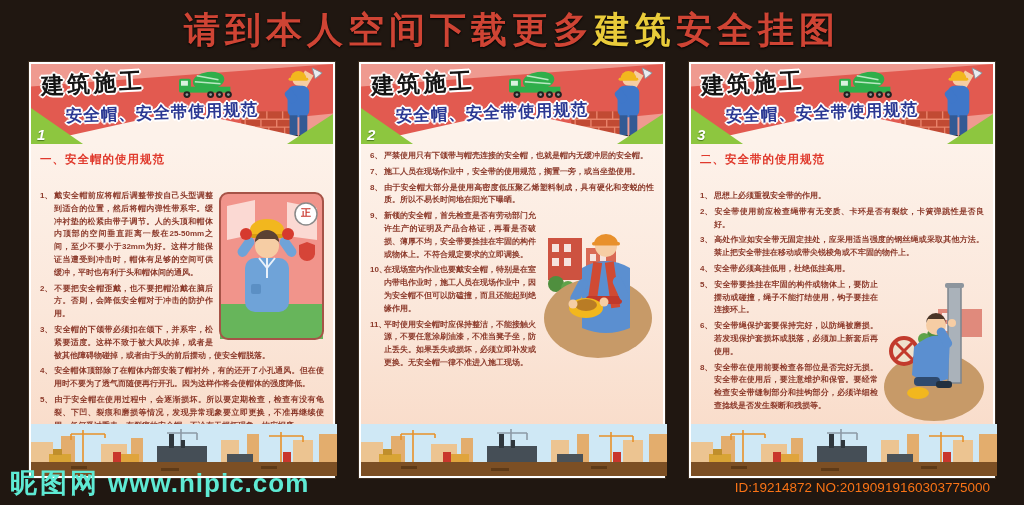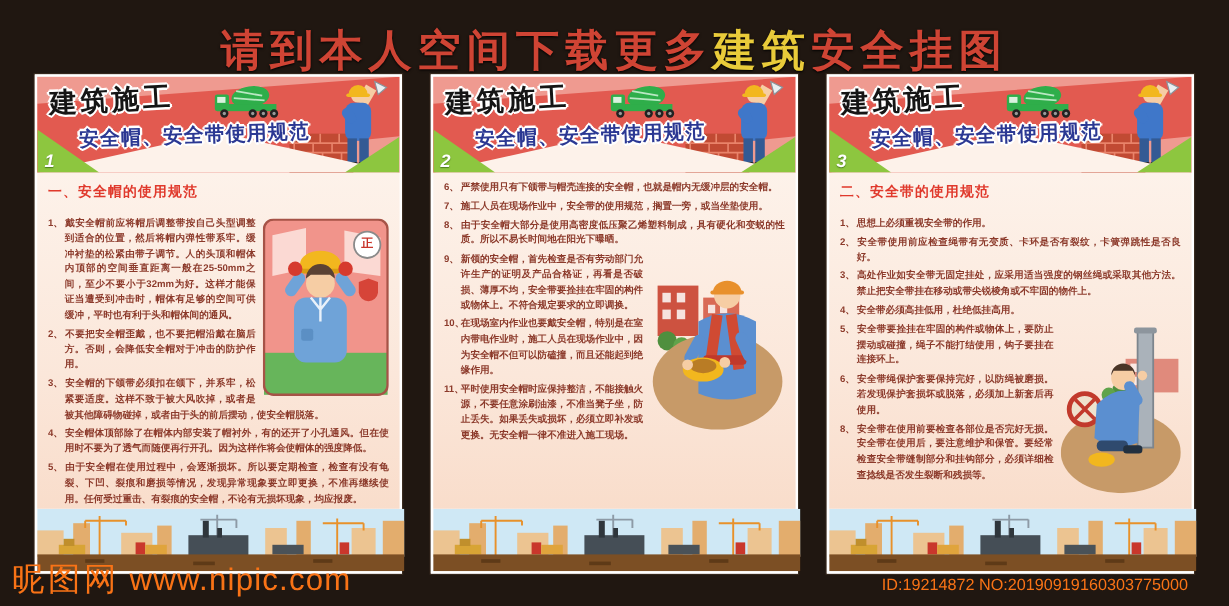--- a/index.html
+++ b/index.html
@@ -1,20 +1,20 @@
 <!DOCTYPE html>
 <html><head>
 <meta charset="utf-8">
 <style>
   html,body{margin:0;padding:0}
   body{width:1024px;height:505px;background:#201711;position:relative;overflow:hidden;
        font-family:"Liberation Sans","DejaVu Sans",sans-serif}
   .stage{position:absolute;inset:0}
   
-  .banner{position:absolute;top:18px;left:0;right:0;text-align:center;font-size:36px;
+  .banner{position:absolute;top:6px;left:0;right:0;text-align:center;font-size:36px;
           font-weight:800;letter-spacing:5px;white-space:nowrap;text-shadow:0 1px 2px #000}
   
   .poster{position:absolute;top:62px;width:306px;height:416px;background:#fff;
           border:2px solid #fff;box-sizing:border-box;box-shadow:0 0 0 1px #3a2c20}
   .p1{left:29px}.p2{left:359px}.p3{left:689px}
   .phead{position:relative;height:80px;overflow:hidden;background:#ef9a90}
   .band{position:absolute;inset:0;background:#e25a50;
         clip-path:polygon(0 28%,100% 0,100% 62%,0 100%)}
   .wedge{position:absolute;inset:0;background:#fdf2ea;
          clip-path:polygon(0 100%,50% 58%,100% 100%)}
@@ -27,30 +27,30 @@
           text-shadow:-2px 0 #fff,2px 0 #fff,0 -2px #fff,0 2px #fff,-1px -1px #fff,1px 1px #fff,-1px 1px #fff,1px -1px #fff}
   .hsub{position:absolute;left:0;right:40px;top:38px;text-align:center;font-size:16.5px;
         font-weight:900;color:#2b3893;transform:rotate(-2deg);letter-spacing:1px;
         text-shadow:-2px 0 #fff,2px 0 #fff,0 -2px #fff,0 2px #fff,-1px -1px #fff,1px 1px #fff,-1px 1px #fff,1px -1px #fff}
   .pnum{position:absolute;left:6px;bottom:1px;color:#fff;font-weight:800;font-style:italic;
         font-size:15px;text-shadow:0 1px 1px #4a7a1c}
   .headart{position:absolute;inset:0;pointer-events:none}
   .pbody{position:absolute;top:80px;bottom:52px;left:0;right:0;
          background:linear-gradient(180deg,#fdf2ea 0%,#fbe7da 60%,#f9ddcb 100%);
          padding:6px 9px 0;overflow:hidden}
-  .sect{color:#e0392c;font-weight:800;font-size:11.5px;margin:2px 0 13px;letter-spacing:1px}
+  .sect{color:#e0392c;font-weight:800;font-size:11.5px;margin:2px 0 23px;letter-spacing:1px}
   .item{font-size:8px;line-height:1.6;color:#8c3a2b;font-weight:600;text-align:justify;
         margin:0 0 3px;padding-left:14px;text-indent:-14px}
   .item .num{display:inline-block;width:14px;text-indent:0;font-weight:700}
   .illu{float:right;margin:2px 0 4px 6px;position:relative}
   .sign-zheng{position:absolute;top:14px;left:79px;width:16px;text-align:center;
               font-size:10px;font-weight:800;color:#c8342a;text-indent:0}
   .skyline{position:absolute;left:0;bottom:0;width:306px;height:52px;display:block}
   
-  .wm{position:absolute;left:10px;bottom:4px;color:#f97316;font-weight:400;font-size:26px;
+  .wm{position:absolute;left:10px;bottom:4px;color:#5eead4;font-weight:700;font-size:26px;
       letter-spacing:1px}
   .wm .logo{font-size:27px;letter-spacing:3px;margin-right:8px}
   .idline{position:absolute;right:34px;bottom:10px;color:#f97316;font-size:13.5px}
   .c-red{color:#cf4434}.c-yel{color:#e9cb3a}
   svg{display:block}
 </style>
 </head>
 <body>
 
 <svg width="0" height="0" style="position:absolute">

